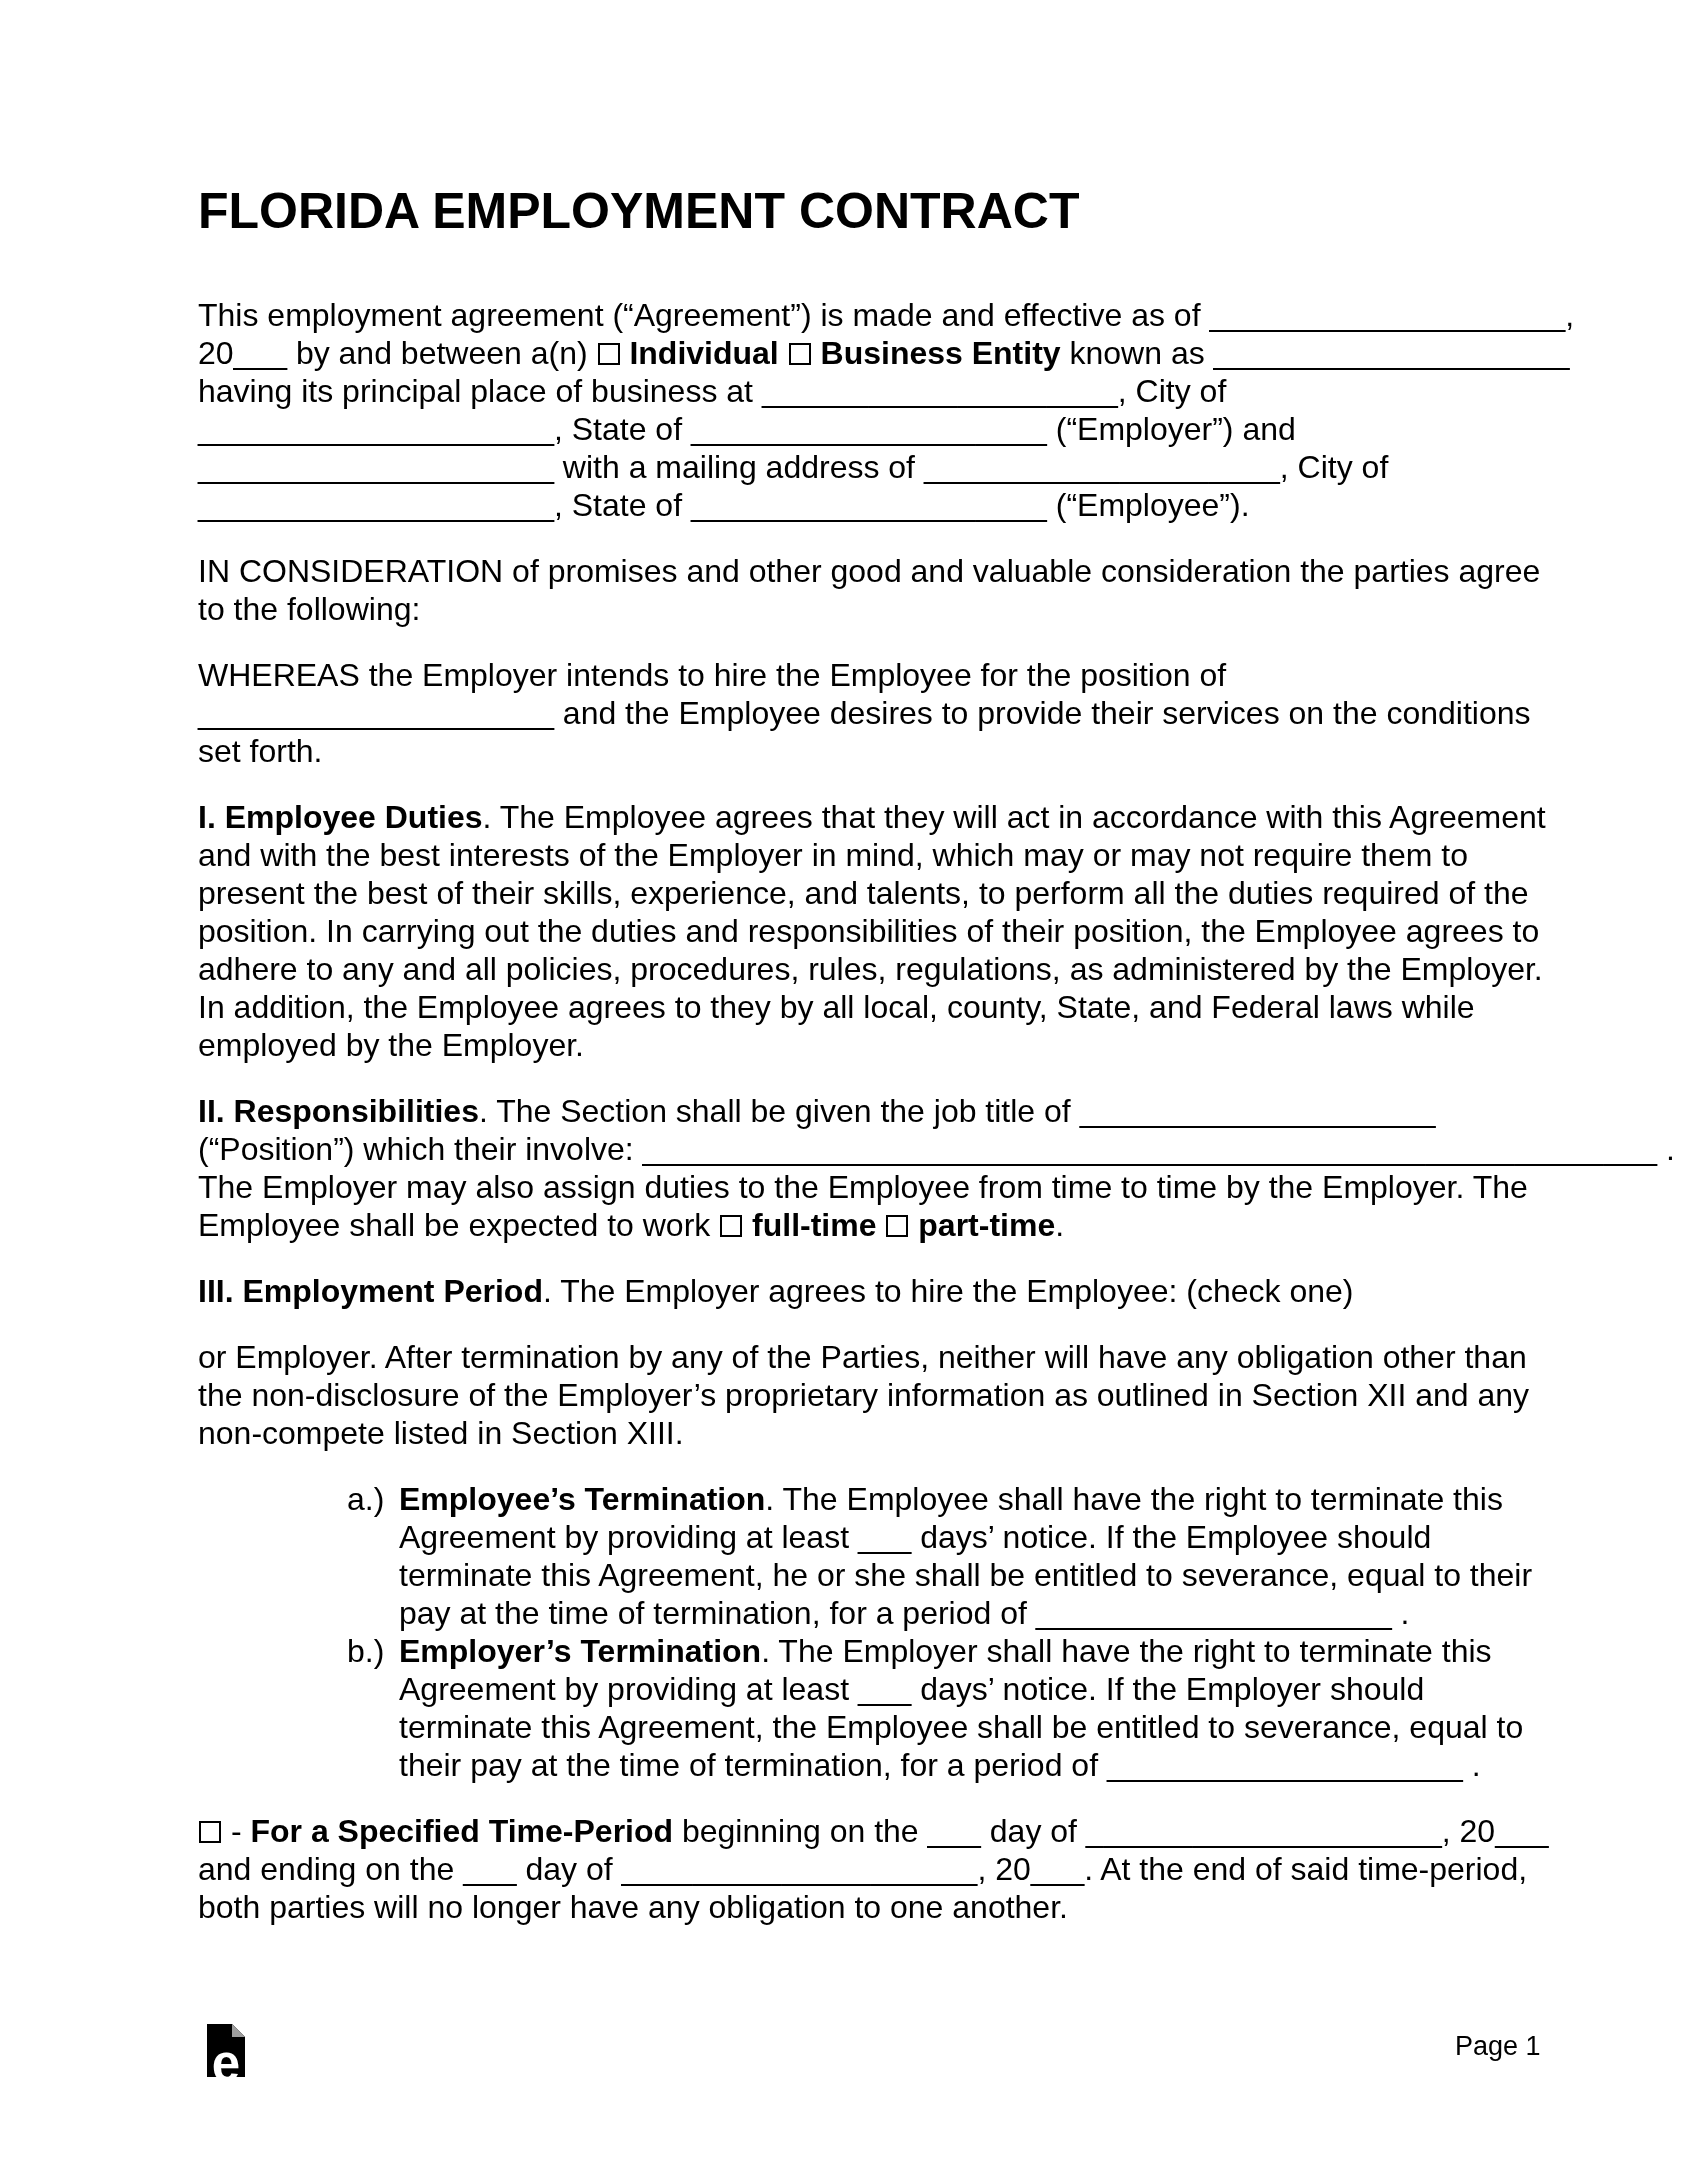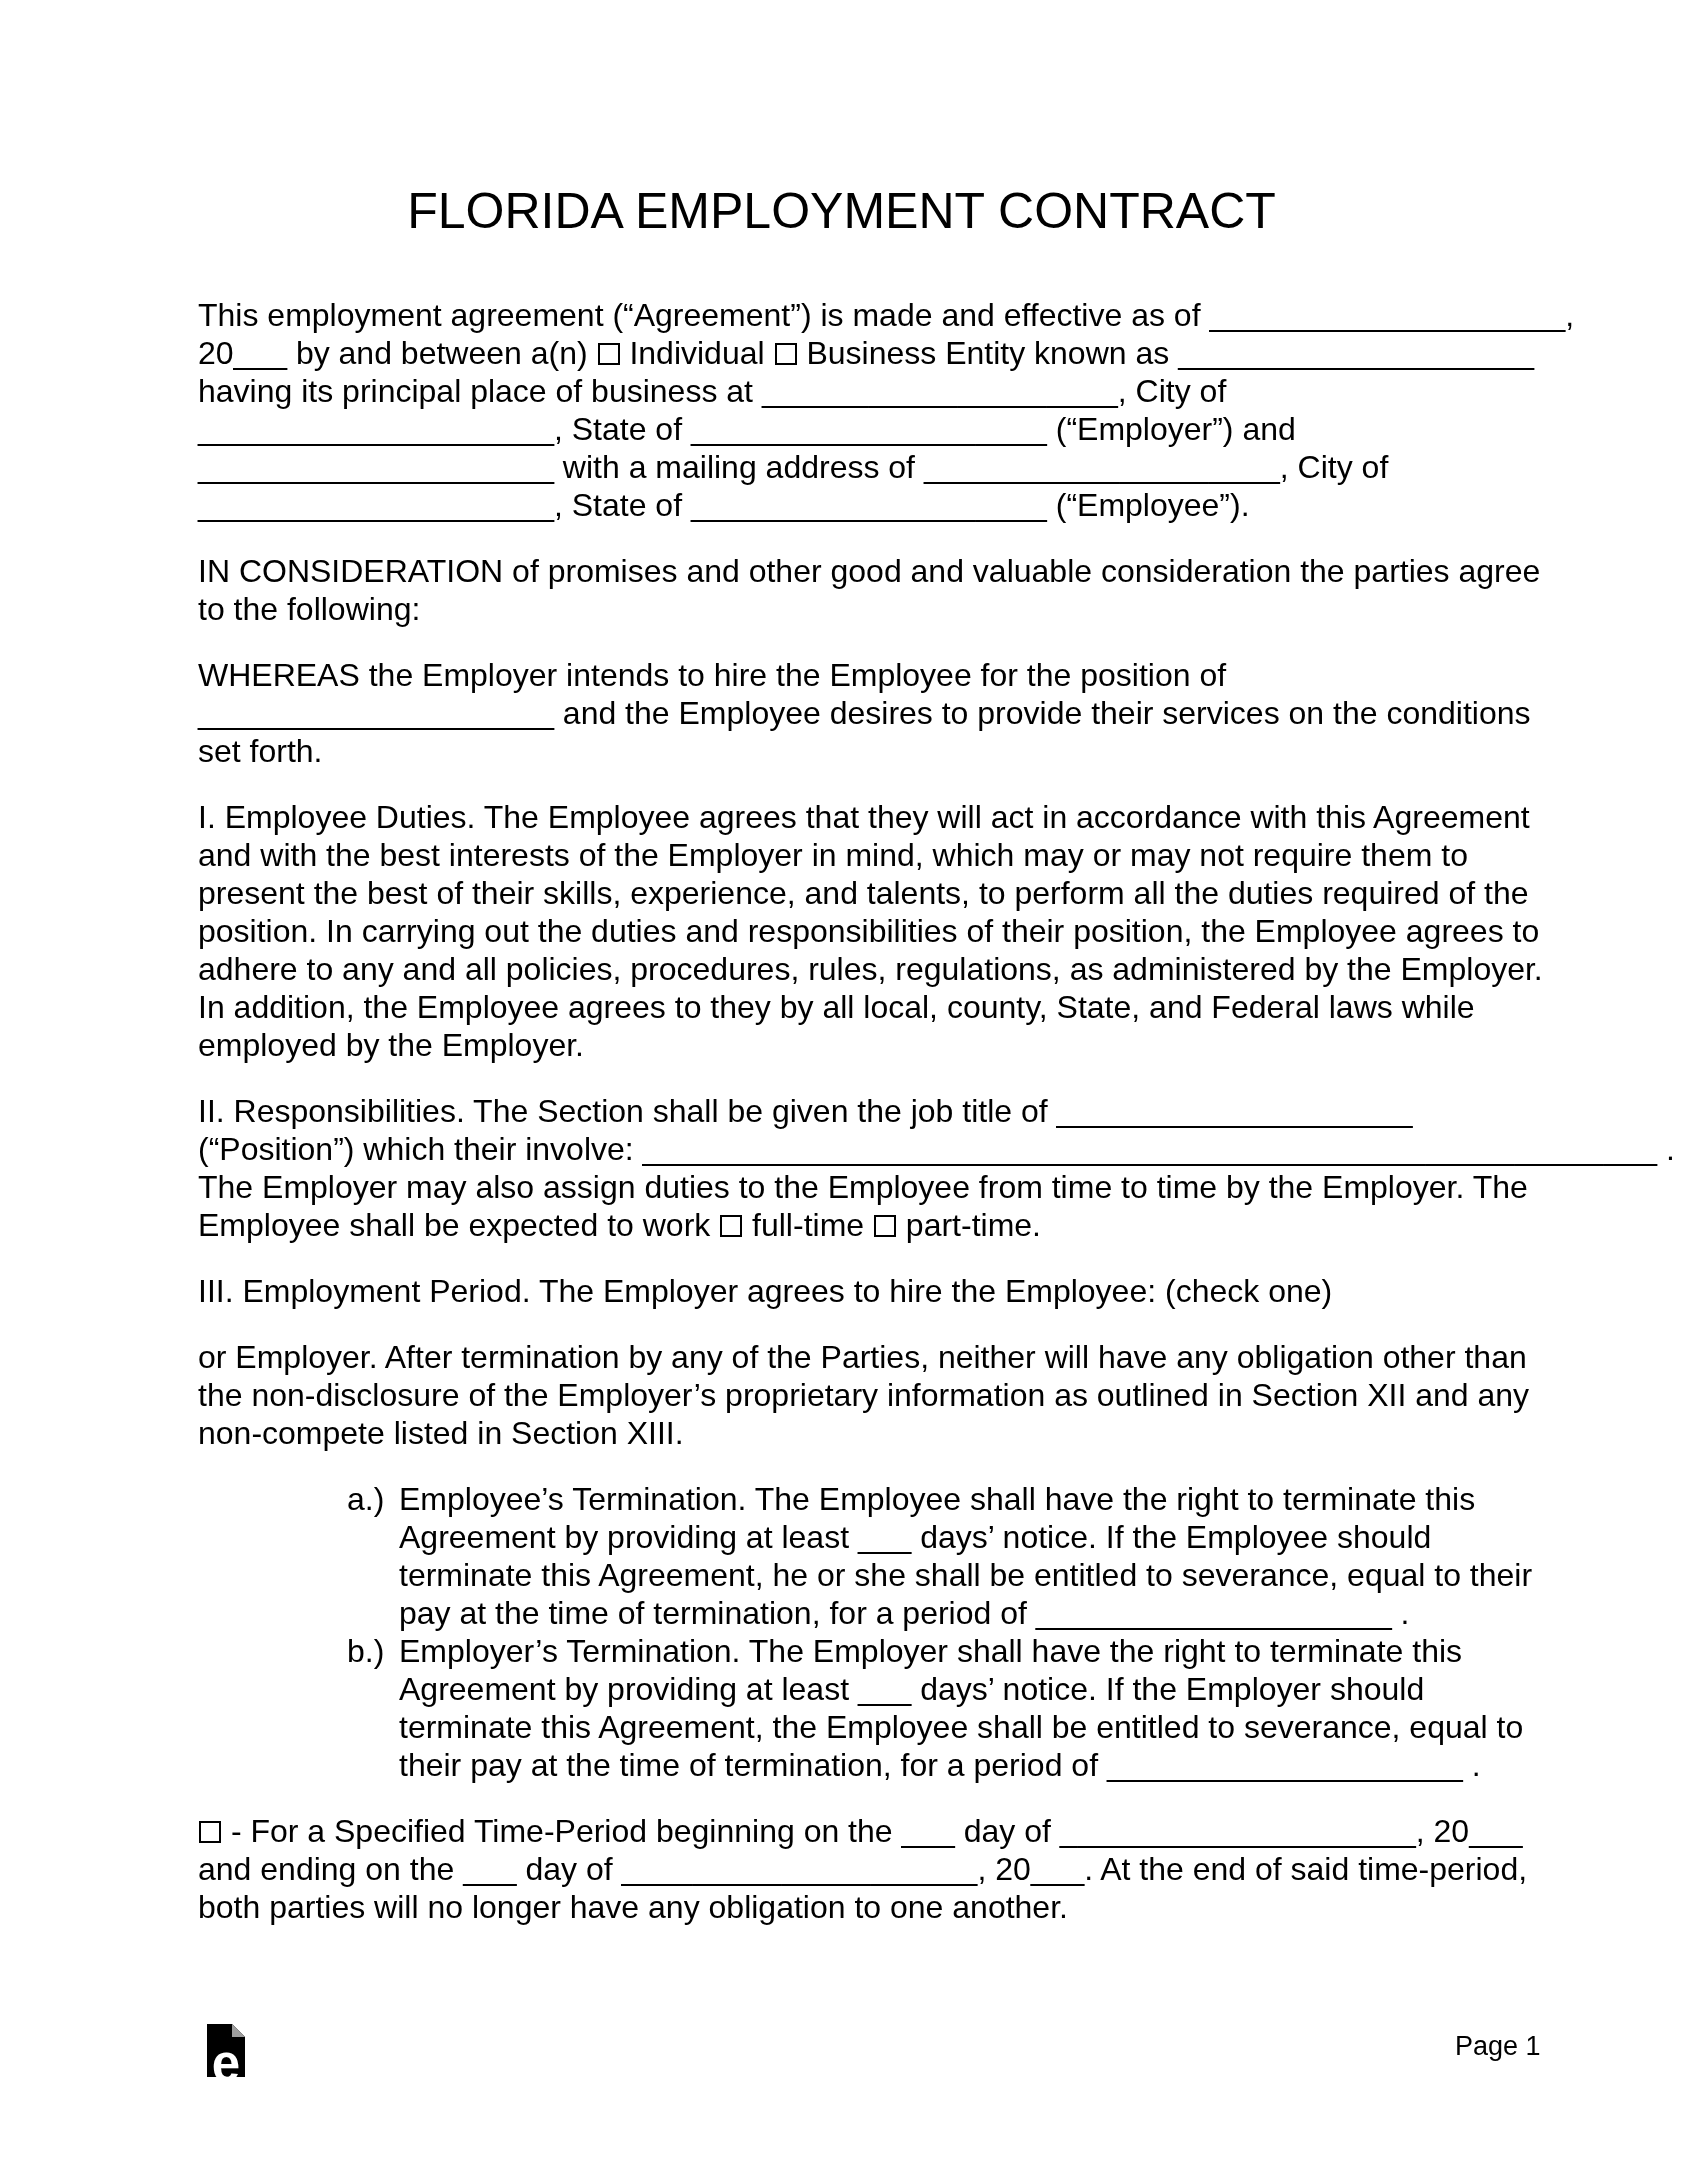--- a/index.html
+++ b/index.html
@@ -7,28 +7,28 @@
     position:relative;
     width:1683px;height:2178px;
     background:#ffffff;color:#000;
     font-family:"Liberation Sans", sans-serif;
     overflow:hidden;
   }
   .content{
     position:absolute;left:198px;top:182px;width:1287px;
   }
   .doc-title{
-    font-size:50px;font-weight:normal;text-align:center;
+    font-size:50px;font-weight:bold;
     line-height:59px;margin:0 0 55px 0;white-space:pre;
   }
   .para{
     font-size:32px;line-height:38px;margin:0 0 28px 0;
   }
   .line{white-space:pre;}
-  .b{font-weight:normal;}
+  .b{font-weight:bold;}
   .cbx{
     display:inline-block;width:22px;height:22px;
     border:2px solid #000;box-sizing:border-box;
     vertical-align:-1px;margin:0 1px;background:#fff;
   }
   .list-item{position:relative;padding-left:201px;}
   .marker{position:absolute;left:149px;top:0;white-space:pre;}
   .logo{
     position:absolute;left:207px;top:2024px;width:38px;height:53px;
     background:#000;

